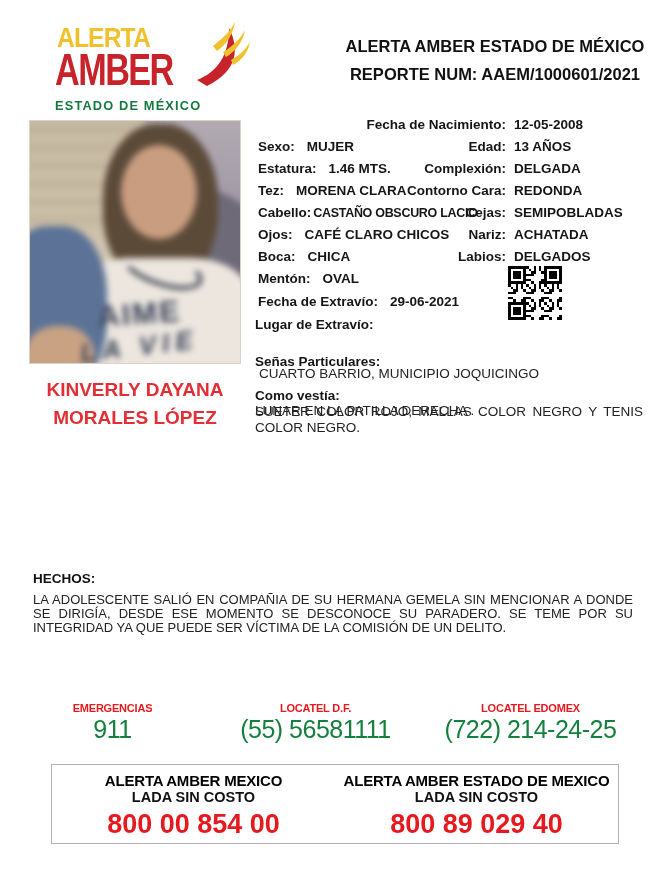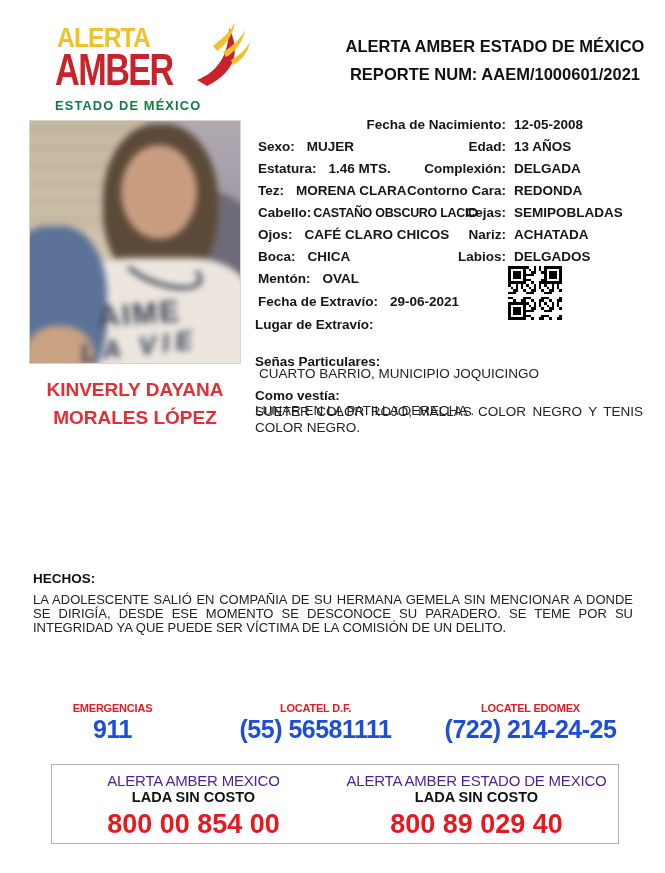--- a/index.html
+++ b/index.html
@@ -64,27 +64,27 @@
         text-align:justify;line-height:16px;}
   .qr{position:absolute;left:508px;top:266px;width:54px;height:54px;}
   
   .hechos{position:absolute;left:33px;top:571px;width:600px;}
   .hechos-label{font-weight:bold;font-size:13.5px;color:#111;}
   .hechos-text{margin-top:7px;font-size:13px;line-height:14px;color:#222;text-align:justify;}
   
   .contacts{position:absolute;left:0;top:702px;width:665px;height:52px;}
   .contact{position:absolute;text-align:center;}
   .contact .clabel{color:#e6191f;font-weight:bold;font-size:11px;letter-spacing:-.2px;}
-  .contact .cnum{color:#1d4ed8;font-weight:bold;font-size:25px;margin-top:1px;letter-spacing:-.5px;}
+  .contact .cnum{color:#15803d;font-weight:normal;font-size:25px;margin-top:1px;letter-spacing:-.5px;}
   .c0{left:30px;width:165px;} .c1{left:213px;width:205px;} .c2{left:428px;width:205px;}
   
   .fbox{position:absolute;left:51px;top:764px;width:568px;height:80px;border:1px solid #b3b3b3;
         display:flex;box-sizing:border-box;}
   .fcol{flex:1 1 50%;text-align:center;padding-top:7px;}
-  .ftitle{color:#4c1d95;font-weight:normal;font-size:15px;letter-spacing:-.2px;}
+  .ftitle{color:#000000;font-weight:bold;font-size:15px;letter-spacing:-.2px;}
   .fsub{color:#111;font-weight:bold;font-size:14.5px;margin-top:0px;}
   .fnum{color:#e6191f;font-weight:bold;font-size:27px;margin-top:4px;letter-spacing:0px;}
 </style>
 </head>
 <body>
 
 <div class="page">
 
   <div class="logo">
     <div class="logo-l1">ALERTA</div>

